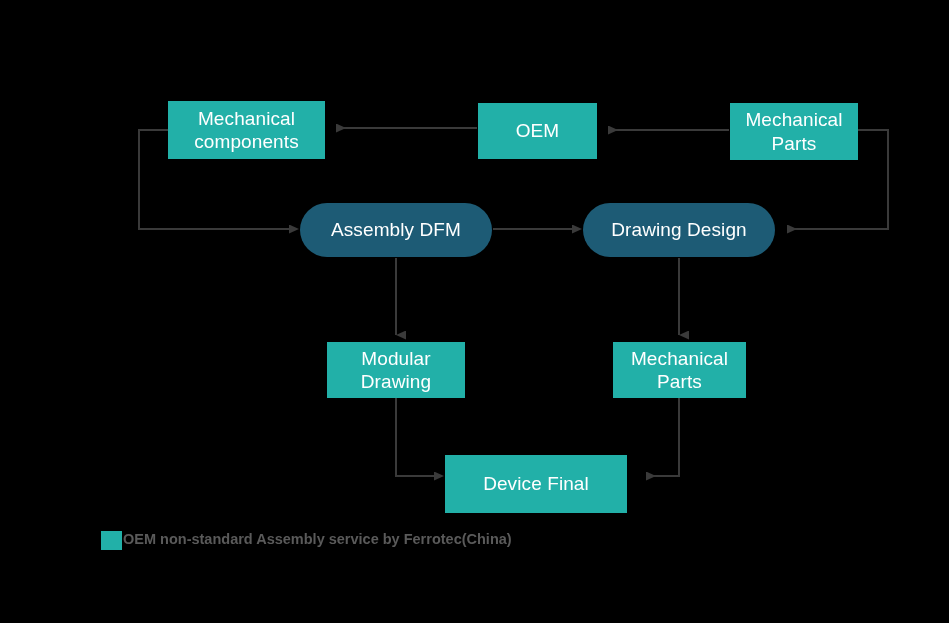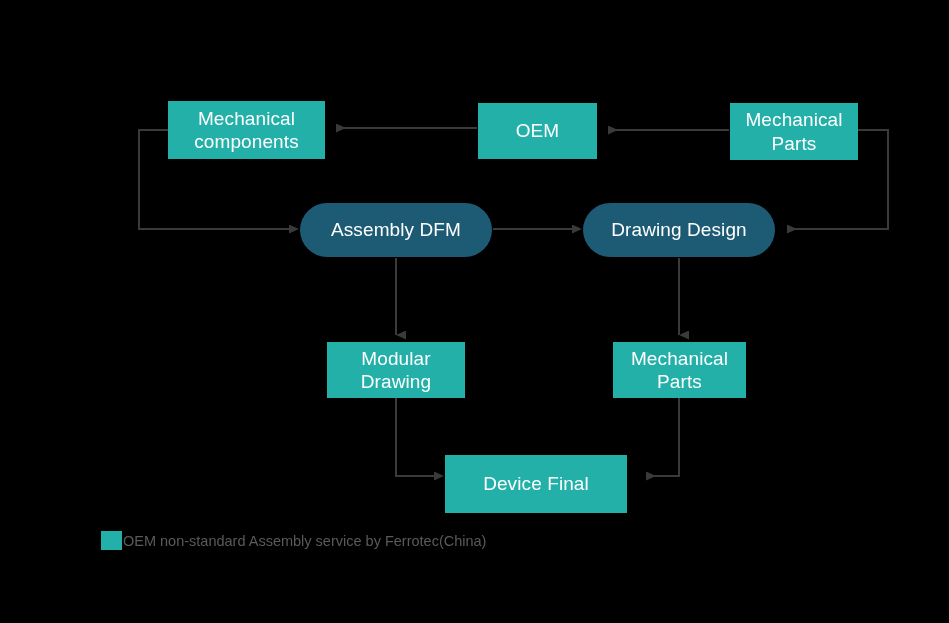--- a/index.html
+++ b/index.html
@@ -40,21 +40,22 @@
   .node.teal {
     background: #22b0a8;
   }
   .node.blue {
     background: #1d5b75;
     border-radius: 27px;
   }
   .legend {
     position: absolute;
     display: flex;
-    align-items: center;
+    align-items: flex-start;
+    font-weight: bold;
   }
   .legend-swatch {
     width: 21px;
     height: 19px;
     background: #22b0a8;
     flex: 0 0 auto;
   }
   .legend-label {
     color: #5a5a5a;
     font-size: 14.5px;

